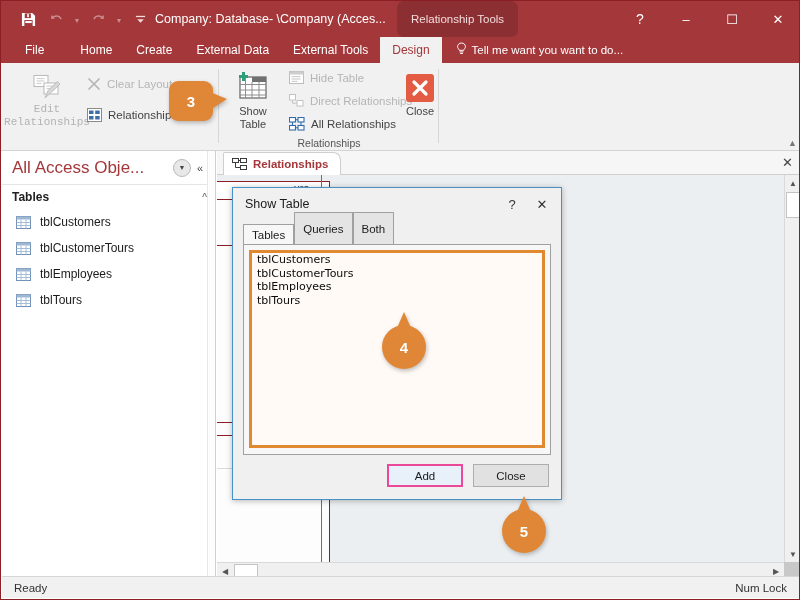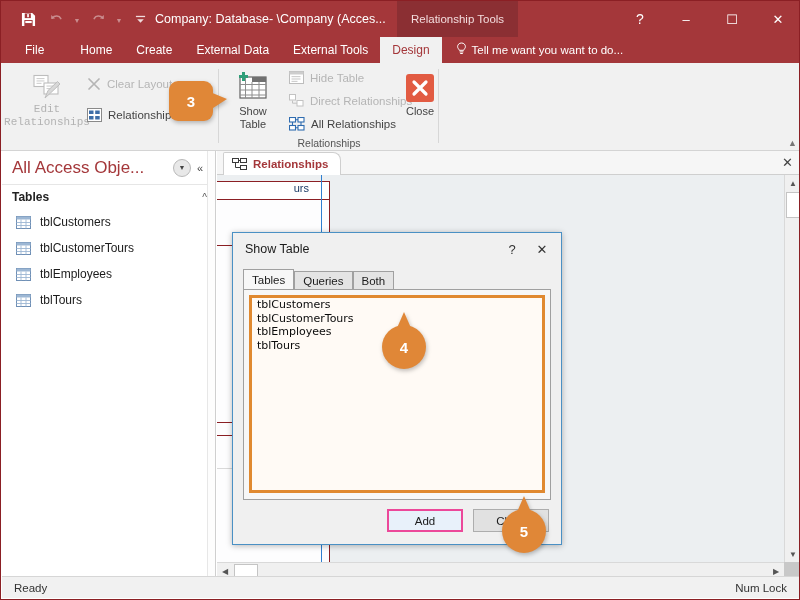--- a/index.html
+++ b/index.html
@@ -43,21 +43,21 @@
     margin-left: 4px; letter-spacing: -1px;
   }
   .win-title {
     color: #ffffff; font-size: 12.5px; margin-left: 6px;
     white-space: nowrap;
   }
   .ctx-tab-title {
     position: absolute; left: 396px; top: 0; height: 36px;
     background: #8b2f33; color: #f3dcdd;
     display: flex; align-items: center; justify-content: center;
-    padding: 0 14px; font-size: 11.5px;
+    padding: 0 14px; font-size: 11.5px; border-radius: 7px;
   }
   .win-buttons {
     position: absolute; right: 0; top: 0; height: 36px;
     display: flex; align-items: center;
   }
   .win-btn {
     width: 46px; height: 36px; display: flex;
     align-items: center; justify-content: center;
     color: #ffffff; font-size: 13px;
   }
@@ -255,39 +255,38 @@
   .status-left { font-size: 11.5px; color: #333; flex: 1; }
   .status-right { font-size: 11.5px; color: #333; }
 
   
   .dialog {
     position: absolute; left: 231px; top: 186px;
     width: 330px; height: 313px;
     background: #f0f0f0;
     border: 1px solid #4a90c4;
     box-shadow: 0 1px 6px rgba(0,0,0,0.28);
-    margin-top: 45px;
   }
   .dlg-title {
     height: 32px; display: flex; align-items: center;
     padding: 0 4px 0 12px; background: #f0f0f0;
   }
   .dlg-title-text { flex: 1; font-size: 12.5px; color: #1b1b1b; }
   .dlg-help, .dlg-close {
     width: 30px; height: 26px; display: flex;
     align-items: center; justify-content: center;
     font-size: 13px; color: #333;
   }
   .dlg-body { position: absolute; left: 0; top: 32px; right: 0; bottom: 0; }
   .tabstrip {
     position: absolute; left: 10px; top: 4px;
     display: flex; align-items: flex-end; height: 21px;
   }
   .dtab {
-    height: 19px; padding: 0 8px; font-size: 11.5px; color: #1b1b1b;
+    height: 33px; padding: 0 8px; font-size: 11.5px; color: #1b1b1b;
     background: #e4e4e4; border: 1px solid #a0a0a0;
     border-bottom: none;
     display: flex; align-items: center;
   }
   .dtab.active {
     background: #f7f7f7; height: 21px; border-bottom: 1px solid #f7f7f7;
   }
   .tabpage {
     position: absolute; left: 10px; top: 24px; right: 10px; bottom: 44px;
     background: #f7f7f7; border: 1px solid #a0a0a0;

